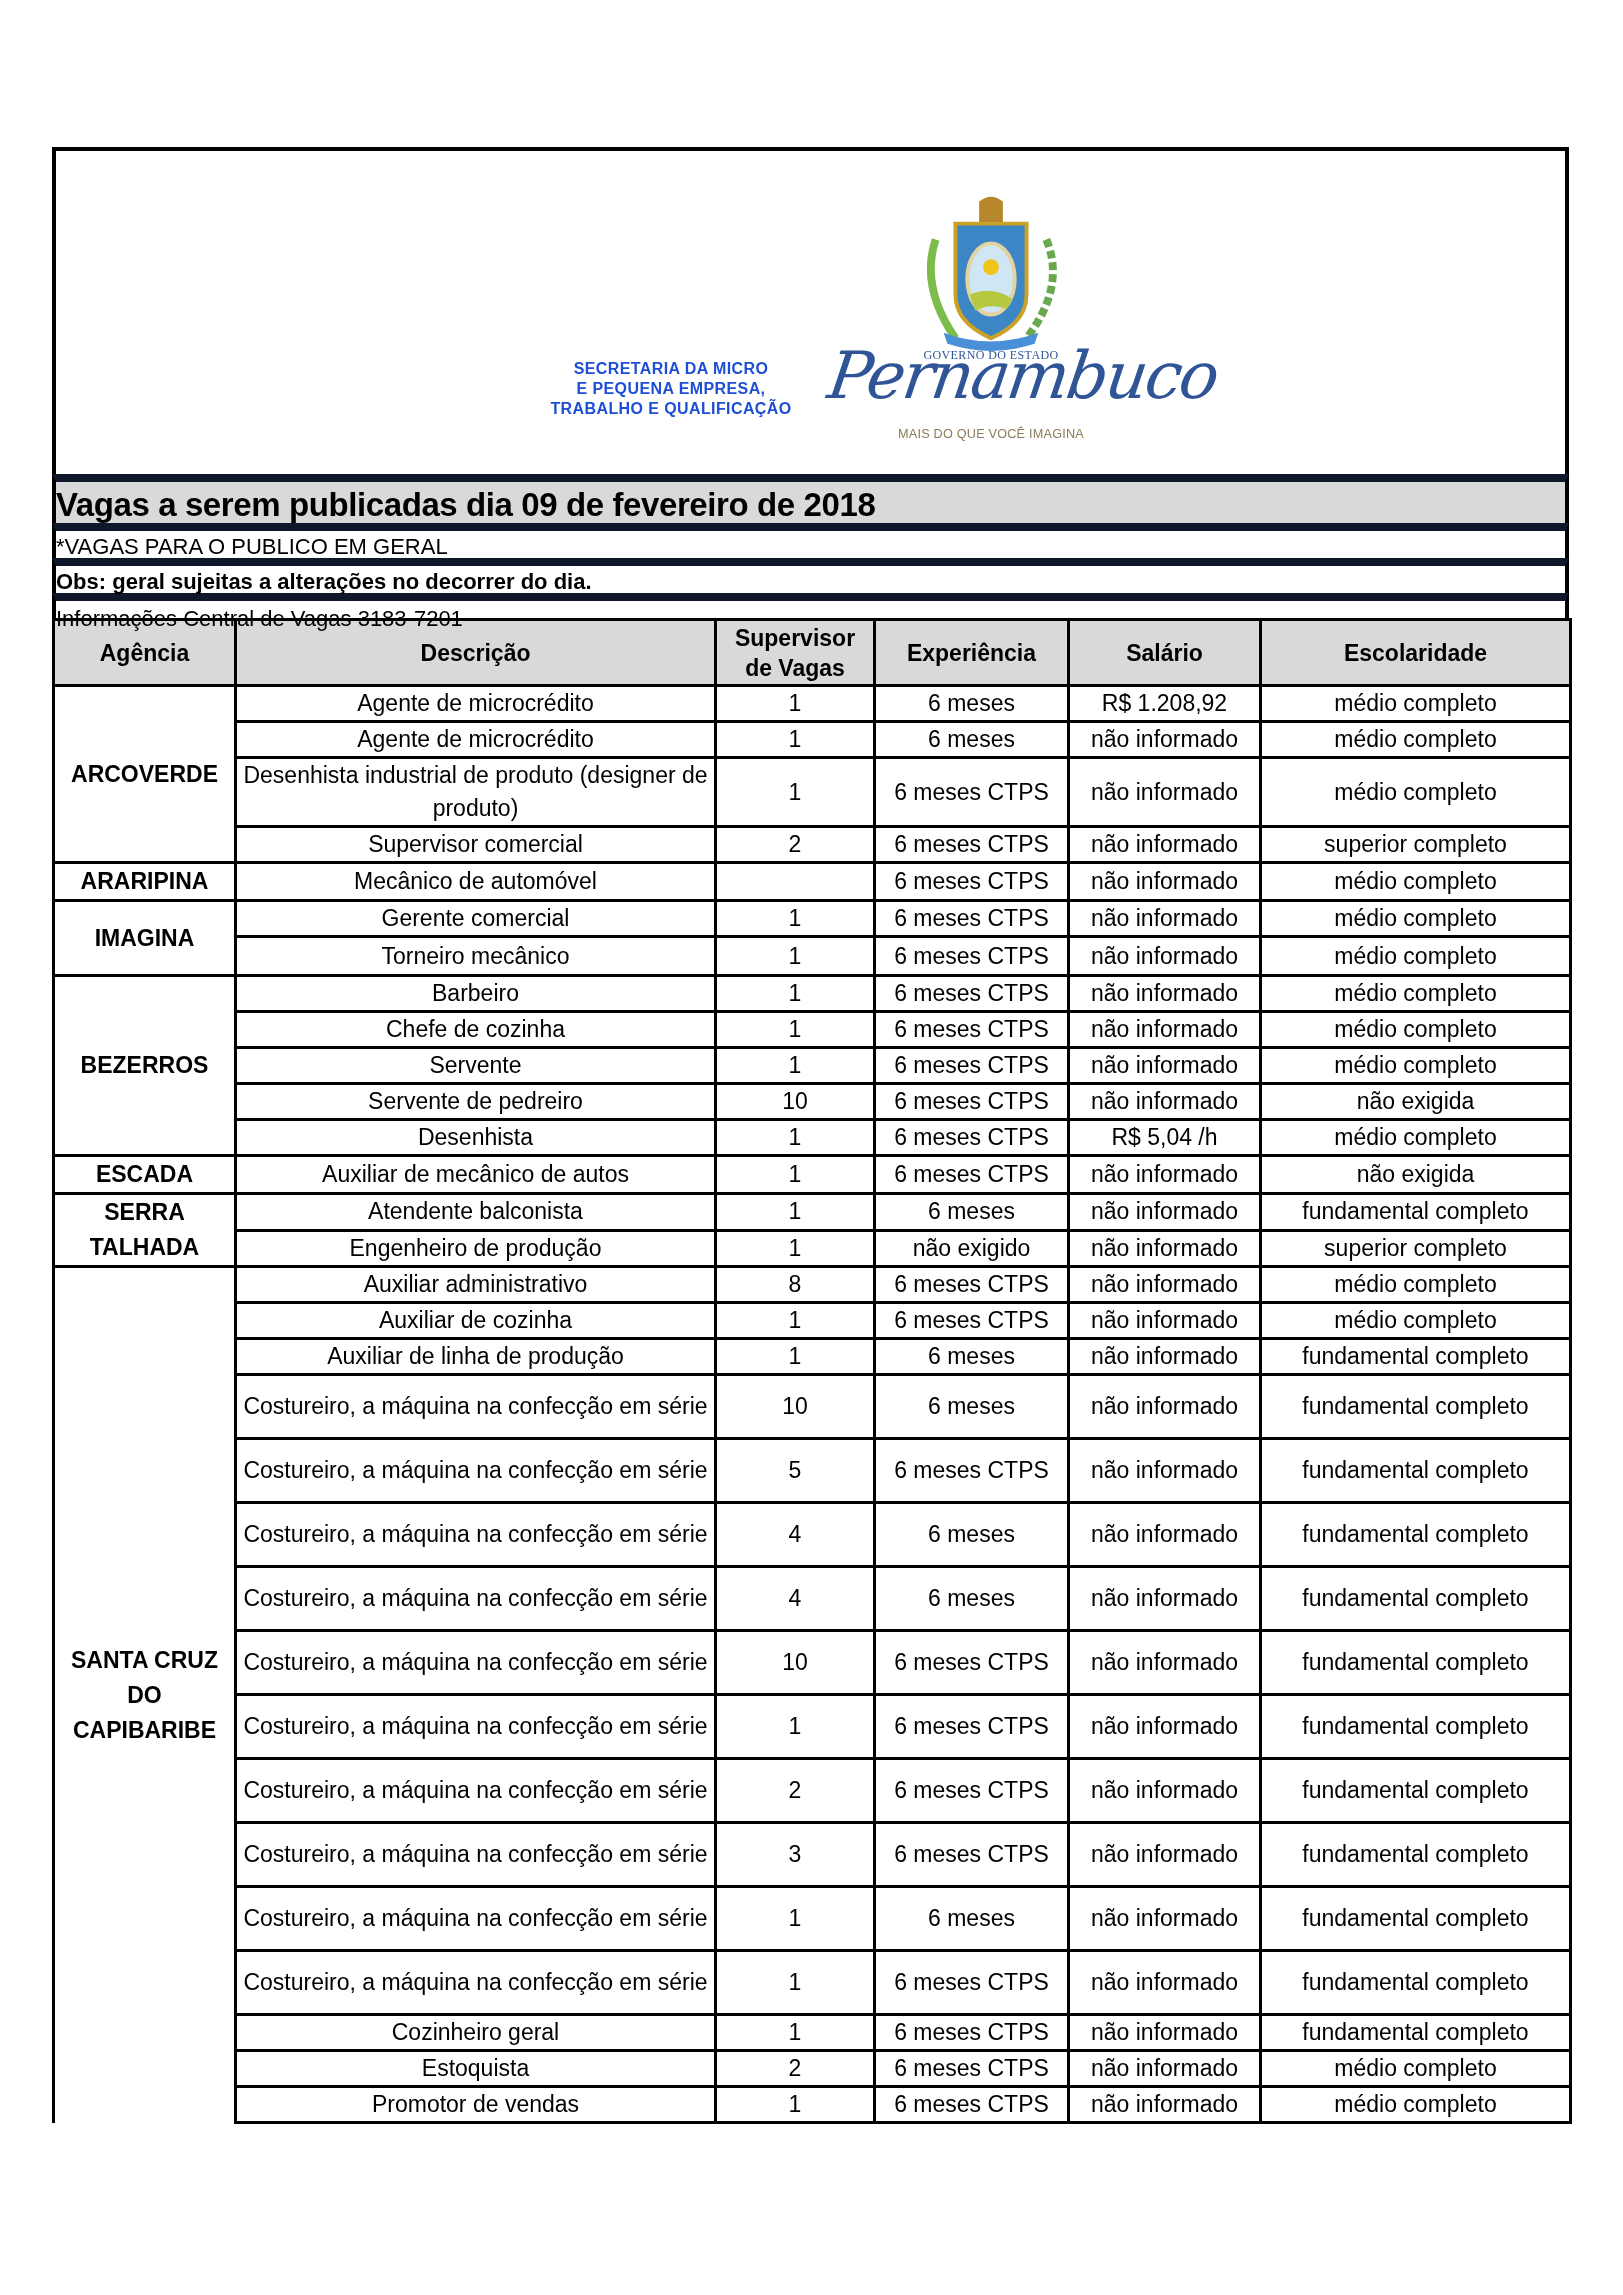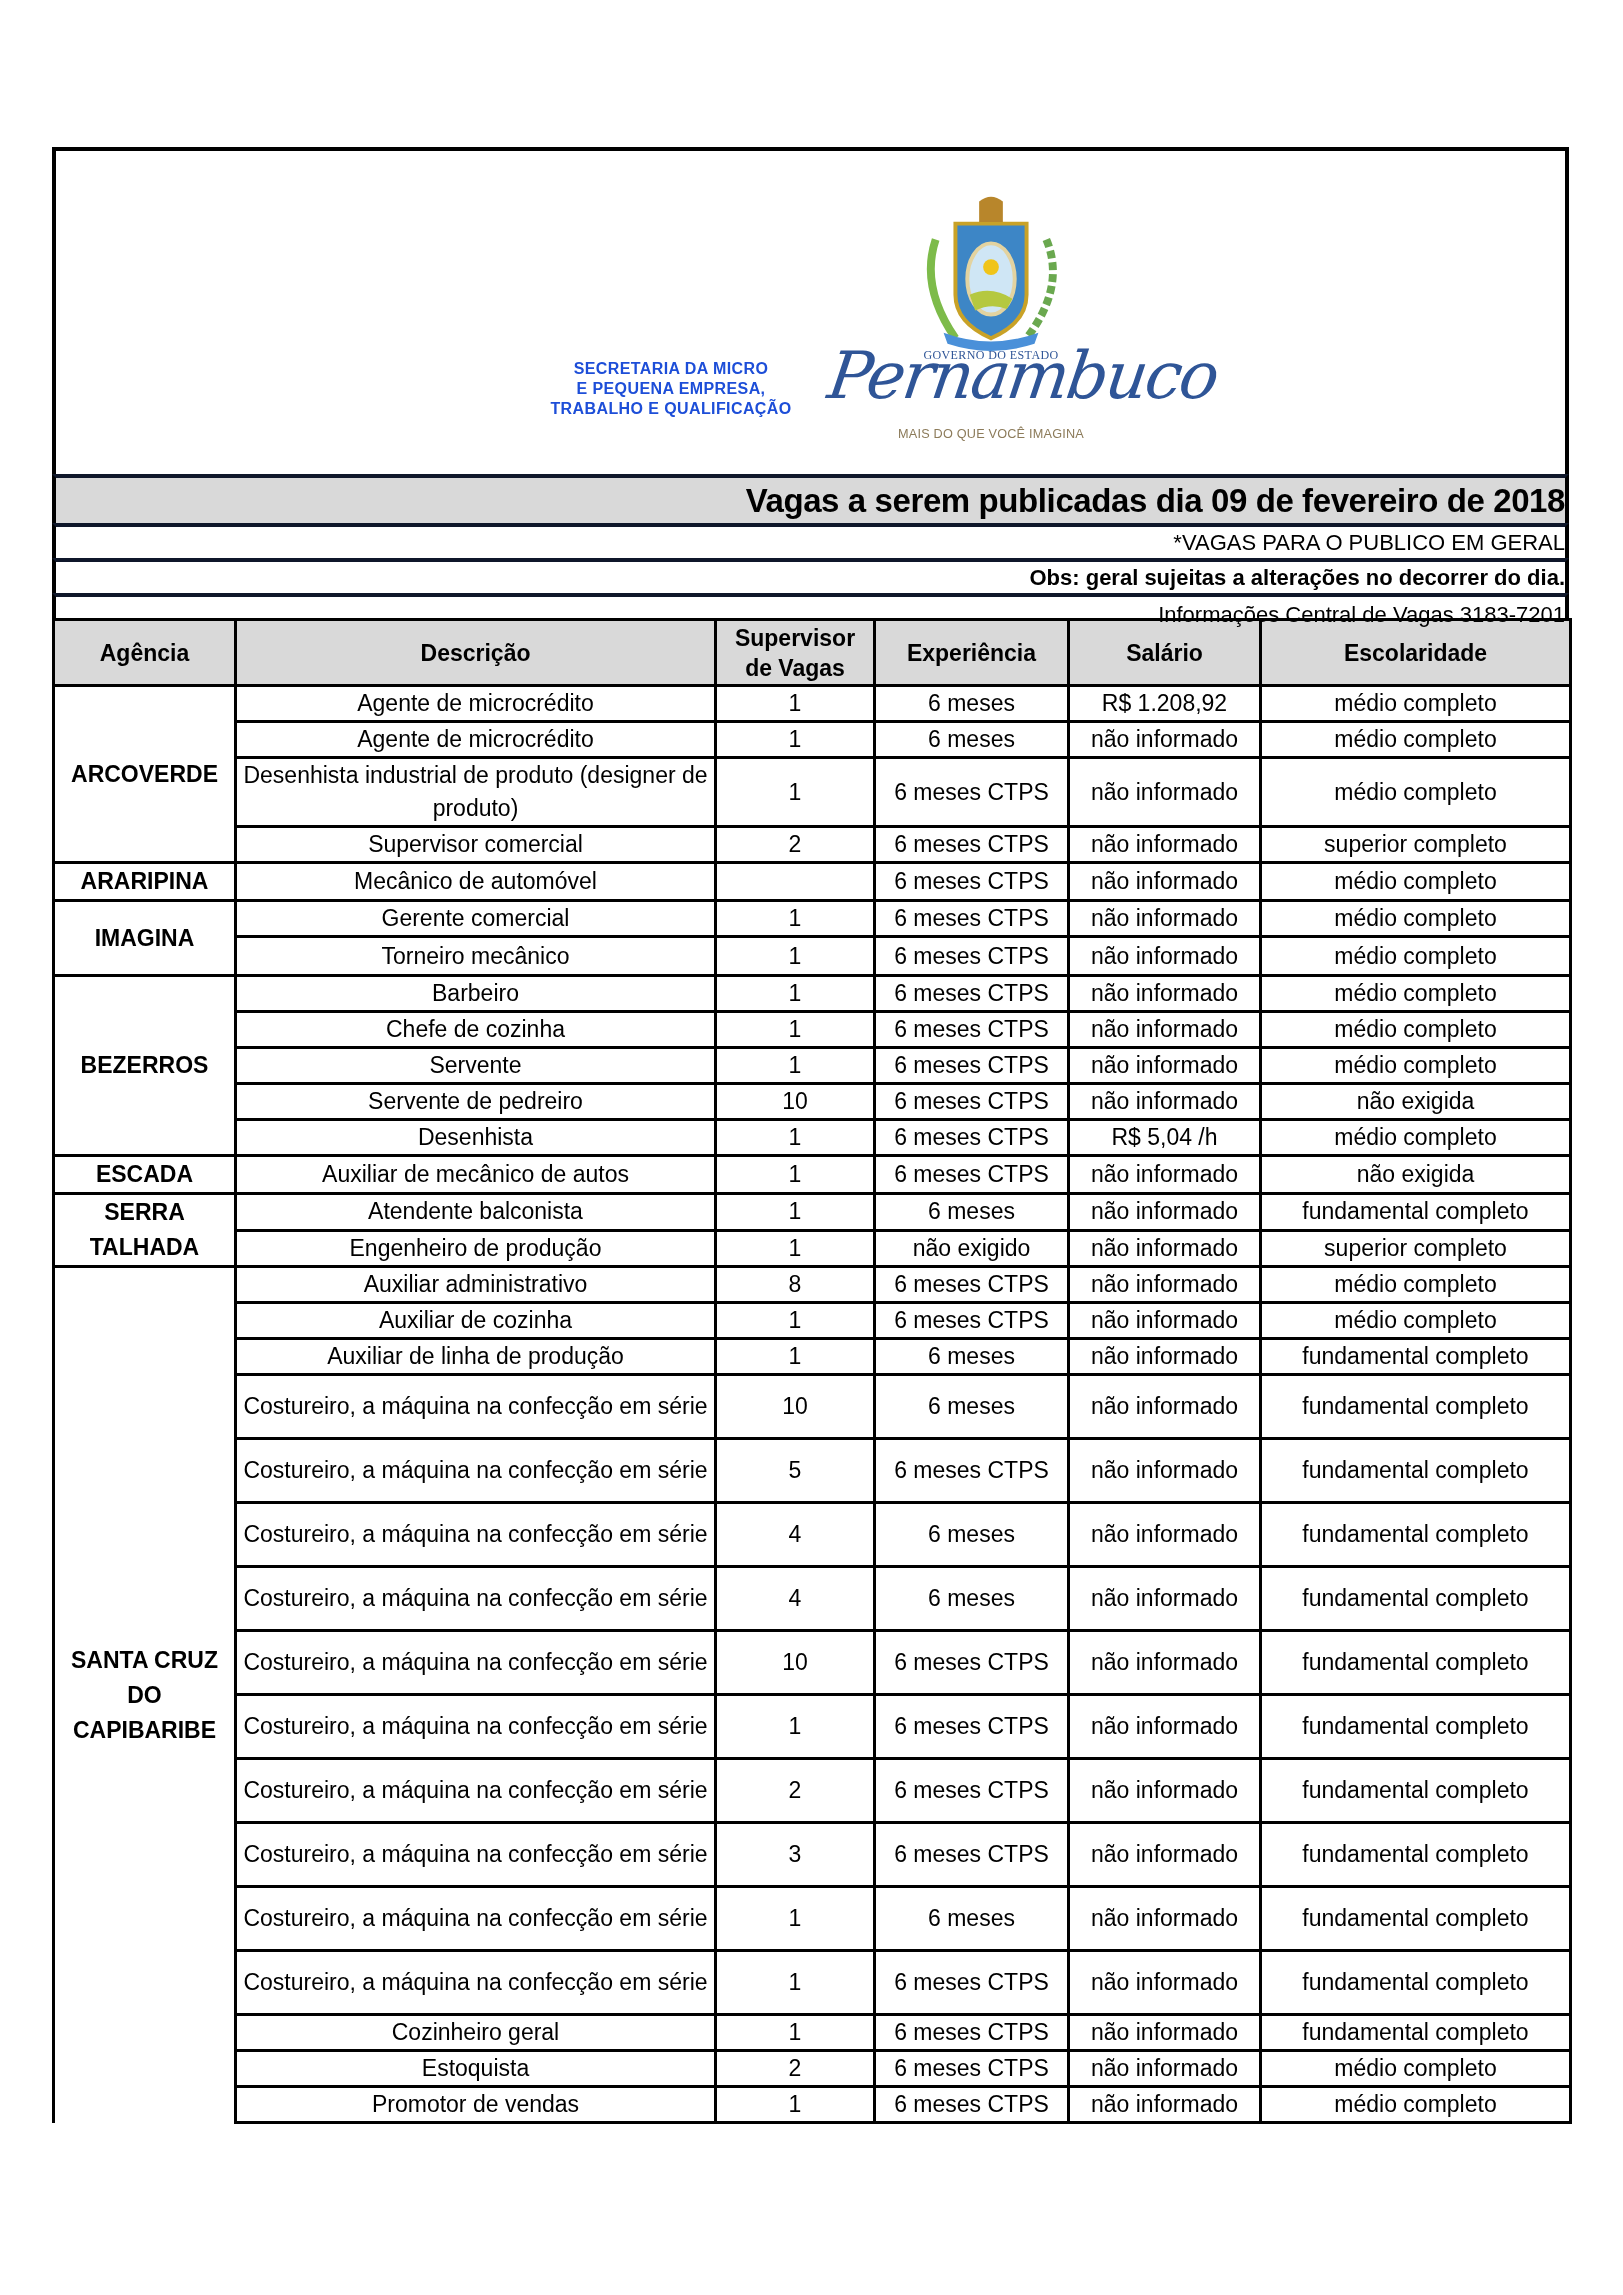--- a/index.html
+++ b/index.html
@@ -1,21 +1,21 @@
 <!DOCTYPE html>
 <html style="font-size:12.7px"><head>
 <meta charset="utf-8">
 <style>
   html, body { margin: 0; padding: 0; background: #ffffff; }
   body { width: 1623px; height: 2295px; position: relative; overflow: hidden;
          font-family: "Liberation Sans", "DejaVu Sans", sans-serif; color: #000; }
   .sheet { position: absolute; left: 52px; top: 147px; width: 1517px; }
   .logo-box { height: 327px; border: 4px solid #000; border-bottom: none; position: relative; box-sizing: border-box; }
-  .band { border-left: 4px solid #000; border-right: 4px solid #000; border-top: 4px solid #0f172a;
-          text-align: right; box-sizing: border-box; }
+  .band { border-left: 4px solid #000; border-right: 4px solid #000; border-top: 8px solid #0f172a;
+          text-align: left; box-sizing: border-box; }
   .band.title { height: 49px; background: #d9d9d9; font-weight: bold; font-size: 33px; line-height: 45px; letter-spacing: -0.4px; }
   .band.sub { height: 35px; font-size: 22px; line-height: 32px; }
   .band.sub.bold { font-weight: bold; }
   .band.info { height: 25px; font-size: 22px; line-height: 36px; font-weight: normal; }
 
   table.grid { border-collapse: collapse; width: 1517px; table-layout: fixed; font-size: 23px; }
   table.grid td, table.grid th { border: 3.2px solid #000; text-align: center; vertical-align: middle; padding: 0 4.8px; line-height: 33px; }
   table.grid th { background: #d9d9d9; font-weight: bold; height: 63px; font-size: 23px; line-height: 30px; }
   table.grid td.agency { font-weight: bold; line-height: 35px; }
   table.grid td.agency.open-bottom { border-bottom: none; }

